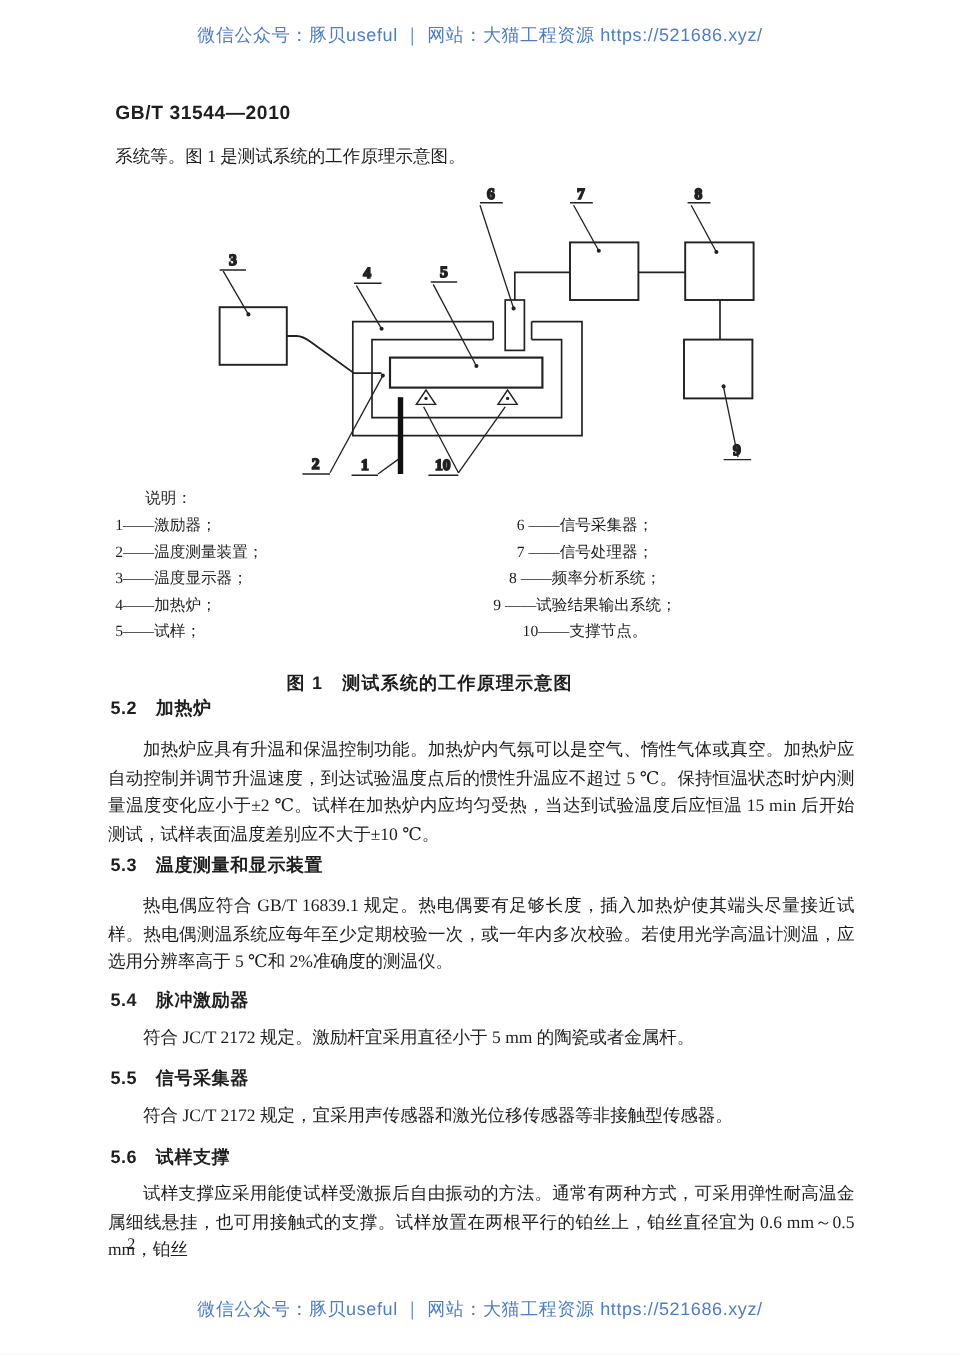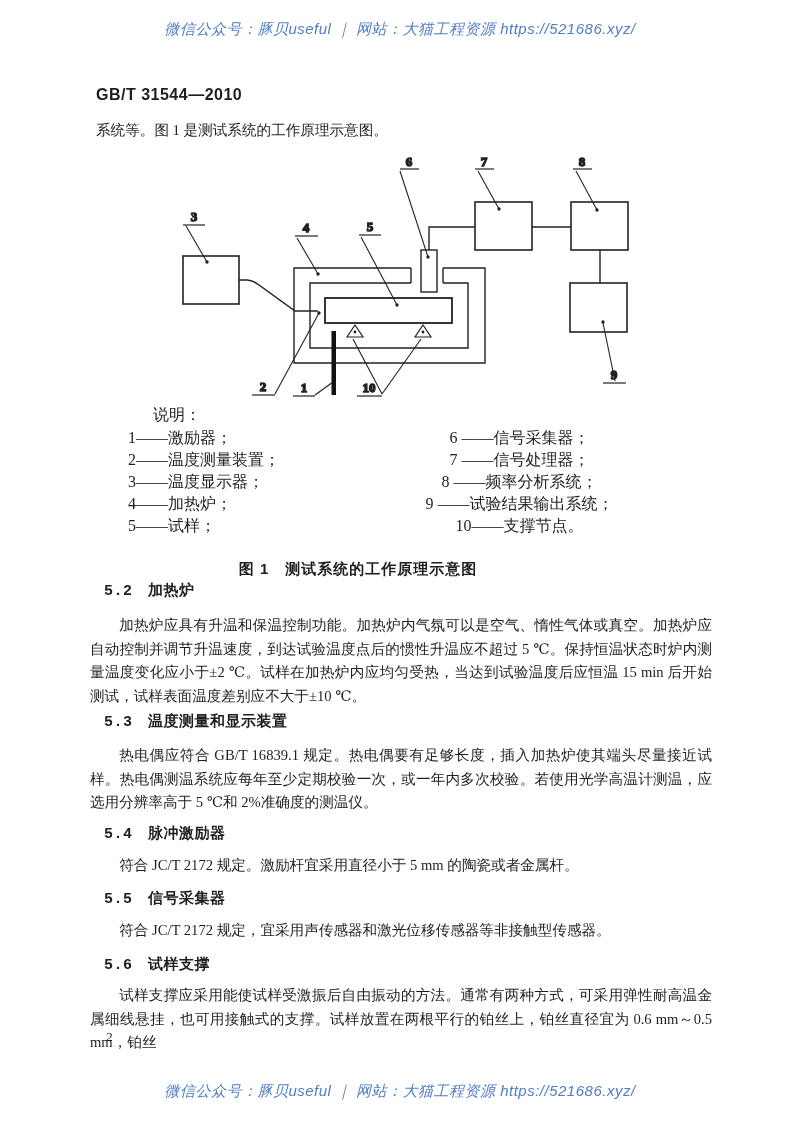--- a/index.html
+++ b/index.html
@@ -5,52 +5,52 @@
   html,body{margin:0;padding:0;background:#e8e8e8;}
   .page{
     position:relative;width:800px;height:1129px;background:#ffffff;
     margin:0 auto;overflow:hidden;
     font-family:"Liberation Serif","DejaVu Serif",serif;
     color:#1e1e1e;
   }
   .watermark{
     position:absolute;left:0;width:800px;text-align:center;
     font-family:"Liberation Sans","DejaVu Sans",sans-serif;
-    font-size:15px;letter-spacing:0.5px;font-style:italic;
+    font-size:15px;letter-spacing:0.5px;
   }
   .wm-top{top:20px;}
   .wm-bottom{top:1082px;}
   .std-num{
     position:absolute;left:96px;top:86px;
     font-family:"Liberation Sans","DejaVu Sans",sans-serif;
     font-weight:bold;font-size:16px;letter-spacing:0.5px;
   }
   .intro{
     position:absolute;left:96px;top:121px;font-size:14.6px;
   }
   .diagram{position:absolute;left:150px;top:150px;}
   .diagram text{
     font-family:"Liberation Serif","DejaVu Serif",serif;
     font-weight:bold;font-size:13px;fill:#1a1a1a;text-anchor:middle;
   }
   .legend{
-    position:absolute;left:0;top:405px;width:688px;font-size:16px;padding-left:32px;
+    position:absolute;left:0;top:405px;width:688px;font-size:13px;
   }
   .legend-title{margin-left:121px;height:22px;line-height:20px;}
   .legend-row{display:flex;height:22px;line-height:22px;}
   .legend-row .lcell{margin-left:96px;width:191px;}
   .legend-row .rcell{flex:1;text-align:center;}
   .fig-caption{
     position:absolute;left:90px;top:538px;width:536px;text-align:center;
     font-family:"Liberation Sans","DejaVu Sans",sans-serif;
     font-weight:bold;font-size:15px;letter-spacing:1px;margin-top:22px;
   }
   .sec-heading{
-    position:absolute;left:104px;
-    font-family:Liberation Mono, monospace;
+    position:absolute;left:92px;
+    font-family:Liberation Sans, sans-serif;
     font-weight:bold;font-size:15px;letter-spacing:0.5px;
   }
   .sec-para{
     position:absolute;left:90px;width:622px;
     font-size:14.6px;line-height:23.6px;
     text-align:justify;text-indent:2em;
   }
   .h52{top:581px}.p52{top:614px}
   .h53{top:712px}.p53{top:744px}
   .h54{top:824px}.p54{top:854px}

